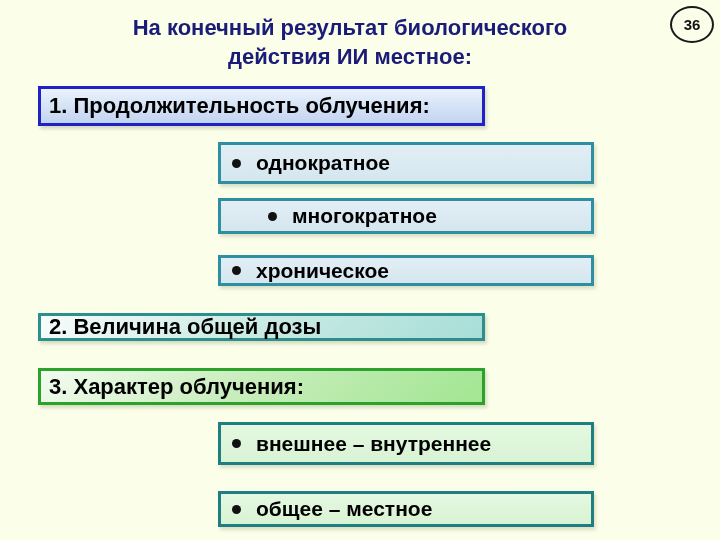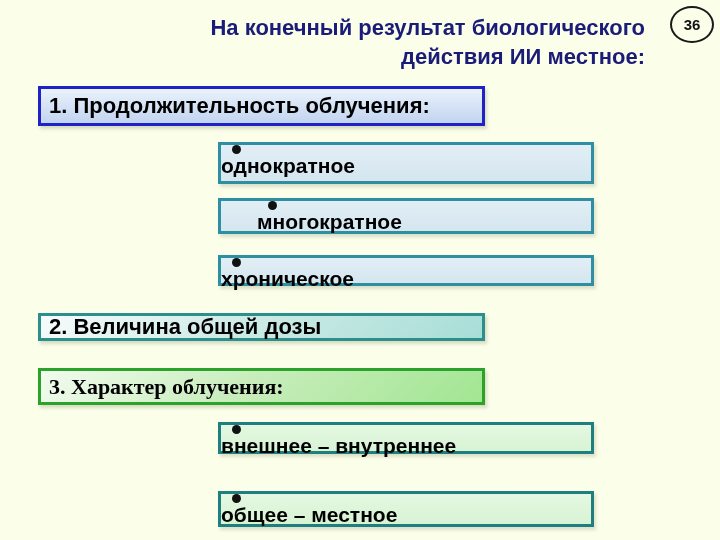--- a/index.html
+++ b/index.html
@@ -3,58 +3,57 @@
 <meta charset="utf-8">
 <style>
   html,body { margin:0; padding:0; }
   .slide {
     position:relative; width:720px; height:540px;
     background:#FBFEE9; overflow:hidden;
     font-family:"Liberation Sans", sans-serif; color:#000;
   }
   .title {
     position:absolute; left:55px; top:13px; width:590px;
-    text-align:right; color:#1B1B78;
+    text-align:center; color:#1B1B78;
     font-size:22px; font-weight:bold; line-height:29px;
   }
   .badge {
     position:absolute; left:670px; top:6px; width:44px; height:37px;
     border:2px solid #1A1A1A; border-radius:50%;
     display:flex; align-items:center; justify-content:center;
     font-size:15px; font-weight:bold; color:#111;
     box-sizing:border-box;
   }
   .hdr {
     position:absolute; left:38px; width:447px;
     display:flex; align-items:center; padding-left:8px;
     font-size:22px; font-weight:bold; white-space:nowrap;
     box-sizing:border-box;
     box-shadow:2px 3px 3px rgba(150,160,125,0.35);
   }
   .hdr1 { top:86px;  height:40px; border:3px solid #2121C8; background:linear-gradient(180deg,#EAF2FC 0%,#C2D4F0 100%); }
   .hdr2 { top:313px; height:28px; border:3px solid #2D8F8D; background:linear-gradient(135deg,#F7FCFB 0%,#CDEBE5 45%,#A8DED8 100%); }
-  .hdr3 { top:368px; height:37px; border:3px solid #2BA32B; background:linear-gradient(135deg,#F2FBEF 0%,#C9EDBD 45%,#A2E692 100%);font-family:Liberation Serif, serif; }
+  .hdr3 { top:368px; height:37px; border:3px solid #2BA32B; background:linear-gradient(135deg,#F2FBEF 0%,#C9EDBD 45%,#A2E692 100%); }
   .bullet {
     position:absolute; left:218px; width:376px;
-    display:flex; 
+    display:flex; align-items:center;
     font-size:21px; font-weight:bold; white-space:nowrap;
     box-sizing:border-box;
     box-shadow:2px 3px 3px rgba(150,160,125,0.3);
-    flex-direction:column;
   }
   .bullet .dot {
     width:9px; height:9px; border-radius:50%; background:#111;
     margin:0 15px 0 11px; flex:none;
   }
   .bullet.blue  { border:3px solid #2F8FA2; background:linear-gradient(180deg,#E2EEF5 0%,#D5E6EF 100%); }
   .bullet.green { border:3px solid #1F7E80; background:linear-gradient(180deg,#E4F8E1 0%,#D8F3D4 100%); }
   .b1 { top:142px; height:42px; }
   .b2 { top:198px; height:36px;padding-left:36px; }
   .b3 { top:255px; height:31px; }
-  .b4 { top:422px; height:32px; }
+  .b4 { top:422px; height:43px; }
   .b5 { top:491px; height:36px; }
 </style>
 </head>
 <body>
 
 <div class="slide">
 
   <div class="title">
     <div>На конечный результат биологического</div>
     <div>действия ИИ местное:</div>

